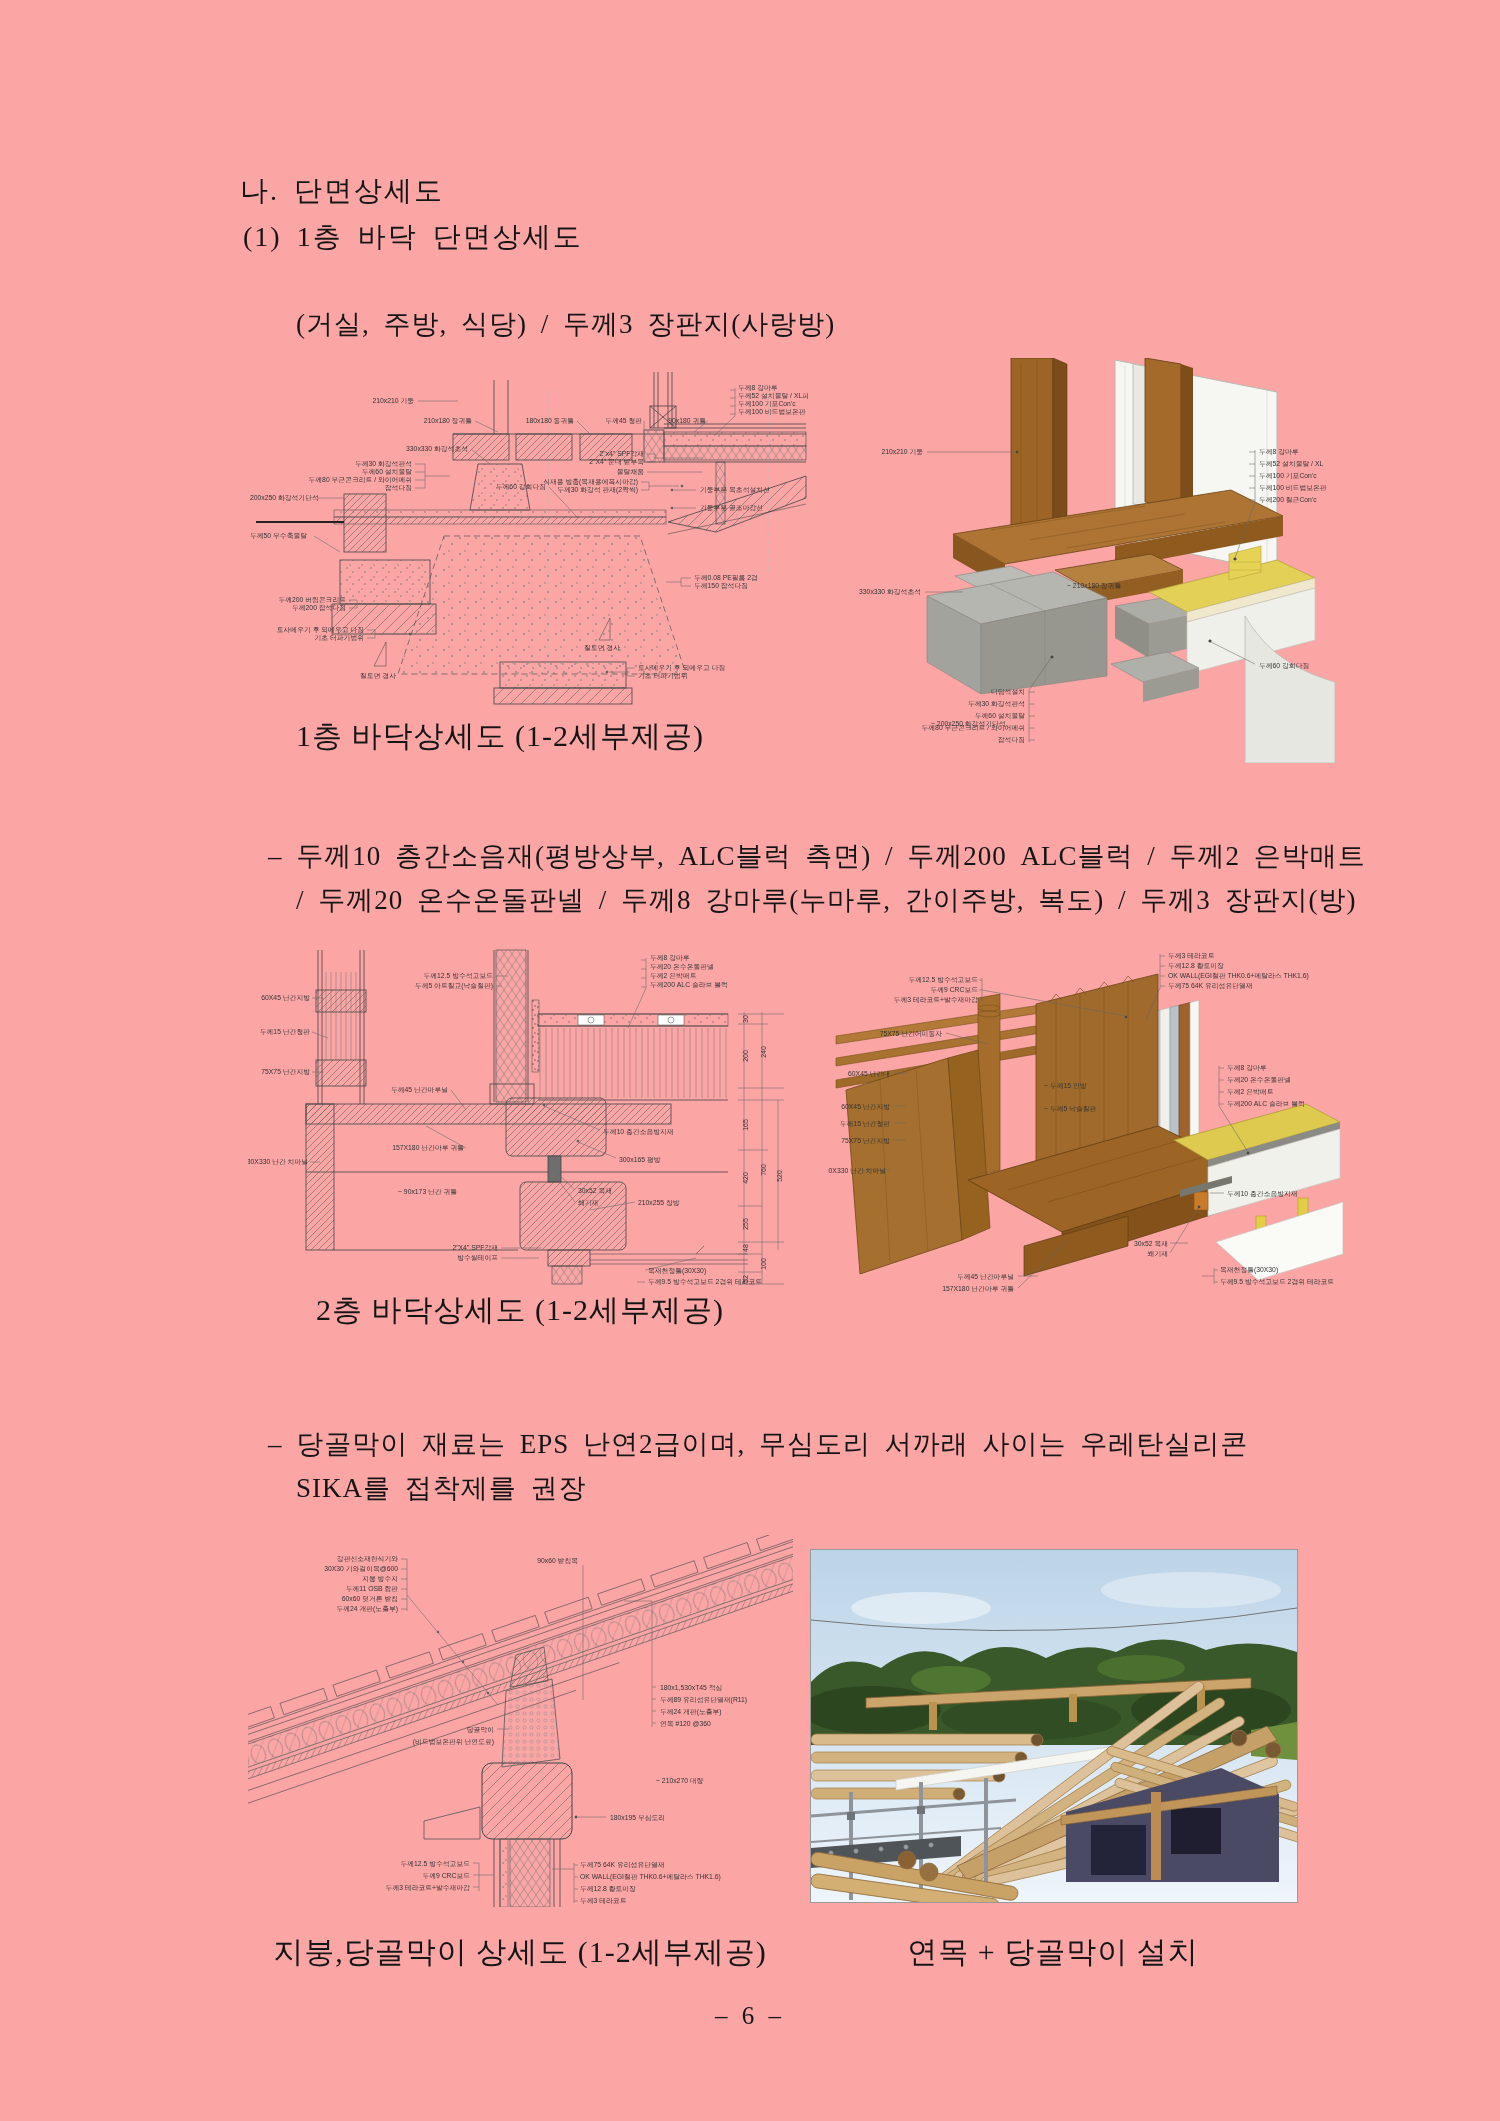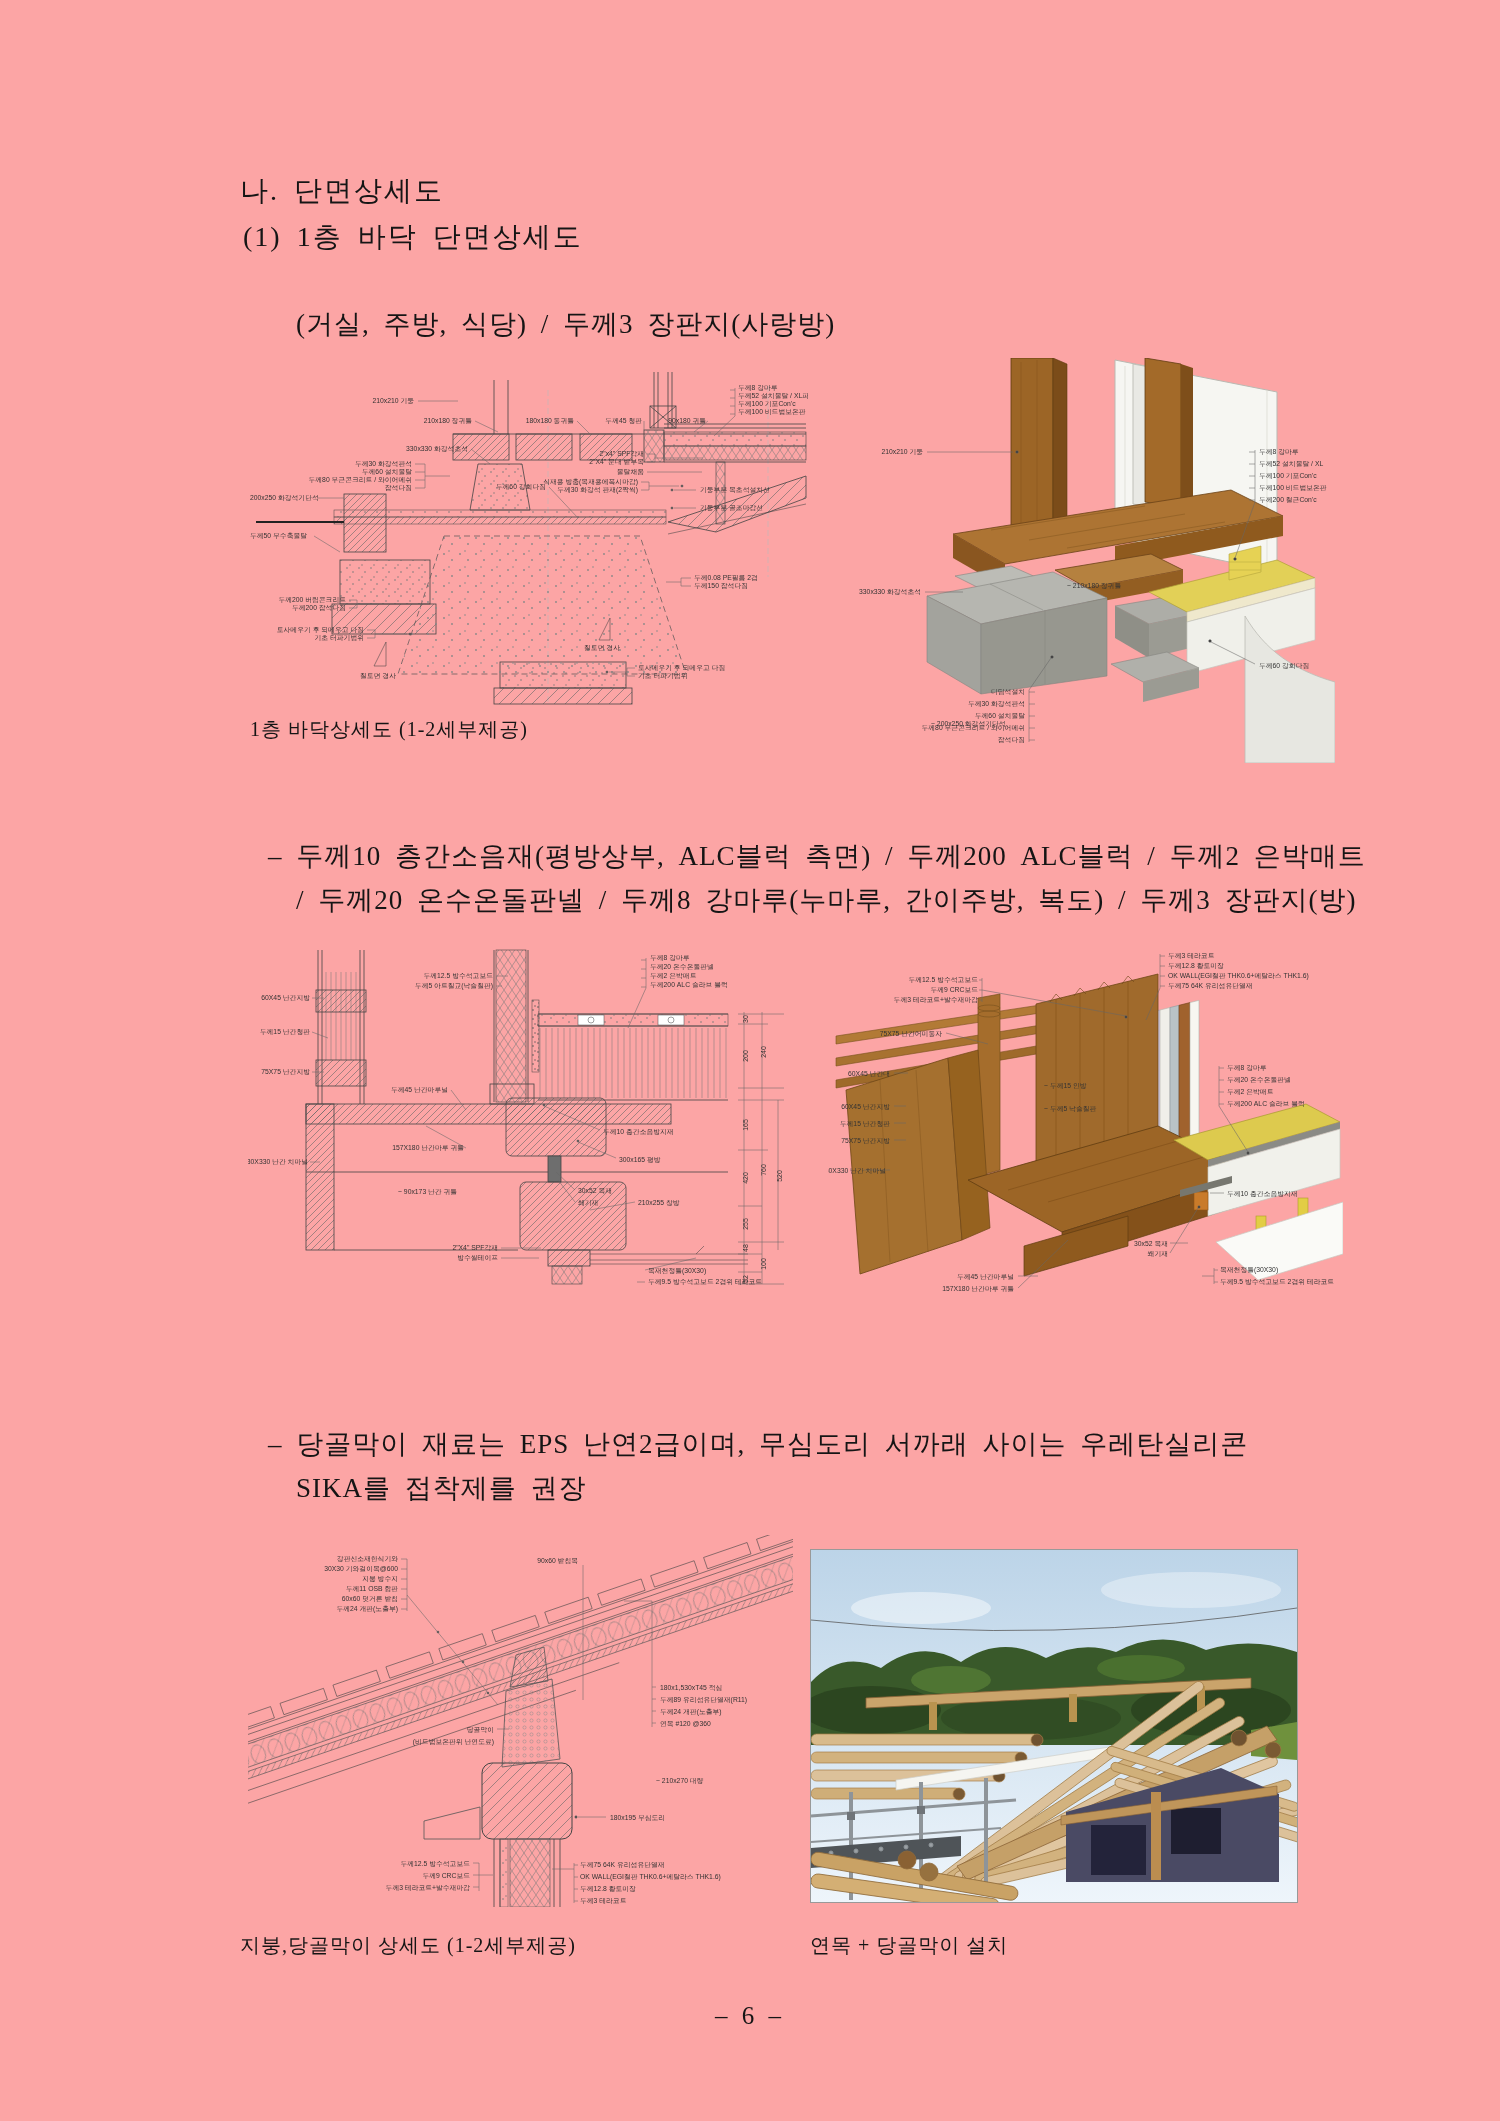--- a/index.html
+++ b/index.html
@@ -1,20 +1,20 @@
 <!DOCTYPE html>
 <html><head>
 <meta charset="utf-8">
 <style>
   html,body{margin:0;padding:0;background:#e8e8e8;}
   .page{position:relative;width:1500px;height:2121px;background:#fca5a5;margin:0 auto;
         font-family:"Liberation Serif","DejaVu Serif",serif;color:#151515;overflow:hidden;}
   .txt{position:absolute;white-space:nowrap;font-size:27px;letter-spacing:1px;word-spacing:6px;}
   .hd{font-size:28px;letter-spacing:2px;}
-  .cap{position:absolute;font-size:20px;letter-spacing:1px;}
+  .cap{position:absolute;font-size:30px;letter-spacing:1px;text-align:center;}
   .fig{position:absolute;}
   .pnum{position:absolute;width:100%;text-align:center;font-size:25px;letter-spacing:4px;}
   svg text{font-family:"Liberation Sans","DejaVu Sans",sans-serif;fill:#333;}
   .lb{font-size:6.8px;}
   .lbe{font-size:6.8px;text-anchor:end;}
   .lbm{font-size:6.8px;text-anchor:middle;}
   .dim{font-size:7px;text-anchor:middle;}
   .ldr{stroke:#666;stroke-width:0.55;fill:none;}
   .cad{stroke:#444;stroke-width:0.8;fill:none;}
   .cadt{stroke:#444;stroke-width:0.55;fill:none;}
@@ -400,20 +400,21 @@
       <text class="lb" x="399" y="154">두께2 은박매트</text>
       <text class="lb" x="399" y="166">두께200 ALC 슬라브 블럭</text>
       <text class="lb" x="399" y="256">두께10 층간소음방지재</text>
       <text class="lbe" x="340" y="306">30x52 목재</text>
       <text class="lbe" x="340" y="316">쐐기재</text>
       <text class="lb" x="392" y="332">목재천정틀(30X30)</text>
       <text class="lb" x="392" y="344">두께9.5 방수석고보드 2겹위 테라코트</text>
     </g>
   </svg>
 
+  <div class="cap" style="left:260px;top:1290px;width:520px">2층 바닥상세도 (1-2세부제공)</div>
 
   <div class="txt" style="left:268px;top:1426px">– 당골막이 재료는 EPS 난연2급이며, 무심도리 서까래 사이는 우레탄실리콘</div>
   <div class="txt" style="left:296px;top:1470px">SIKA를 접착제를 권장</div>
 
   <svg class="fig" style="left:248px;top:1535px" width="545" height="372" viewBox="0 0 545 372">
     <g transform="rotate(-19 40 210)">
       <g class="cadt">
         <rect x="-10" y="168" width="46" height="12"></rect>
           <rect x="46" y="168" width="46" height="12"></rect>
           <rect x="102" y="168" width="46" height="12"></rect>

